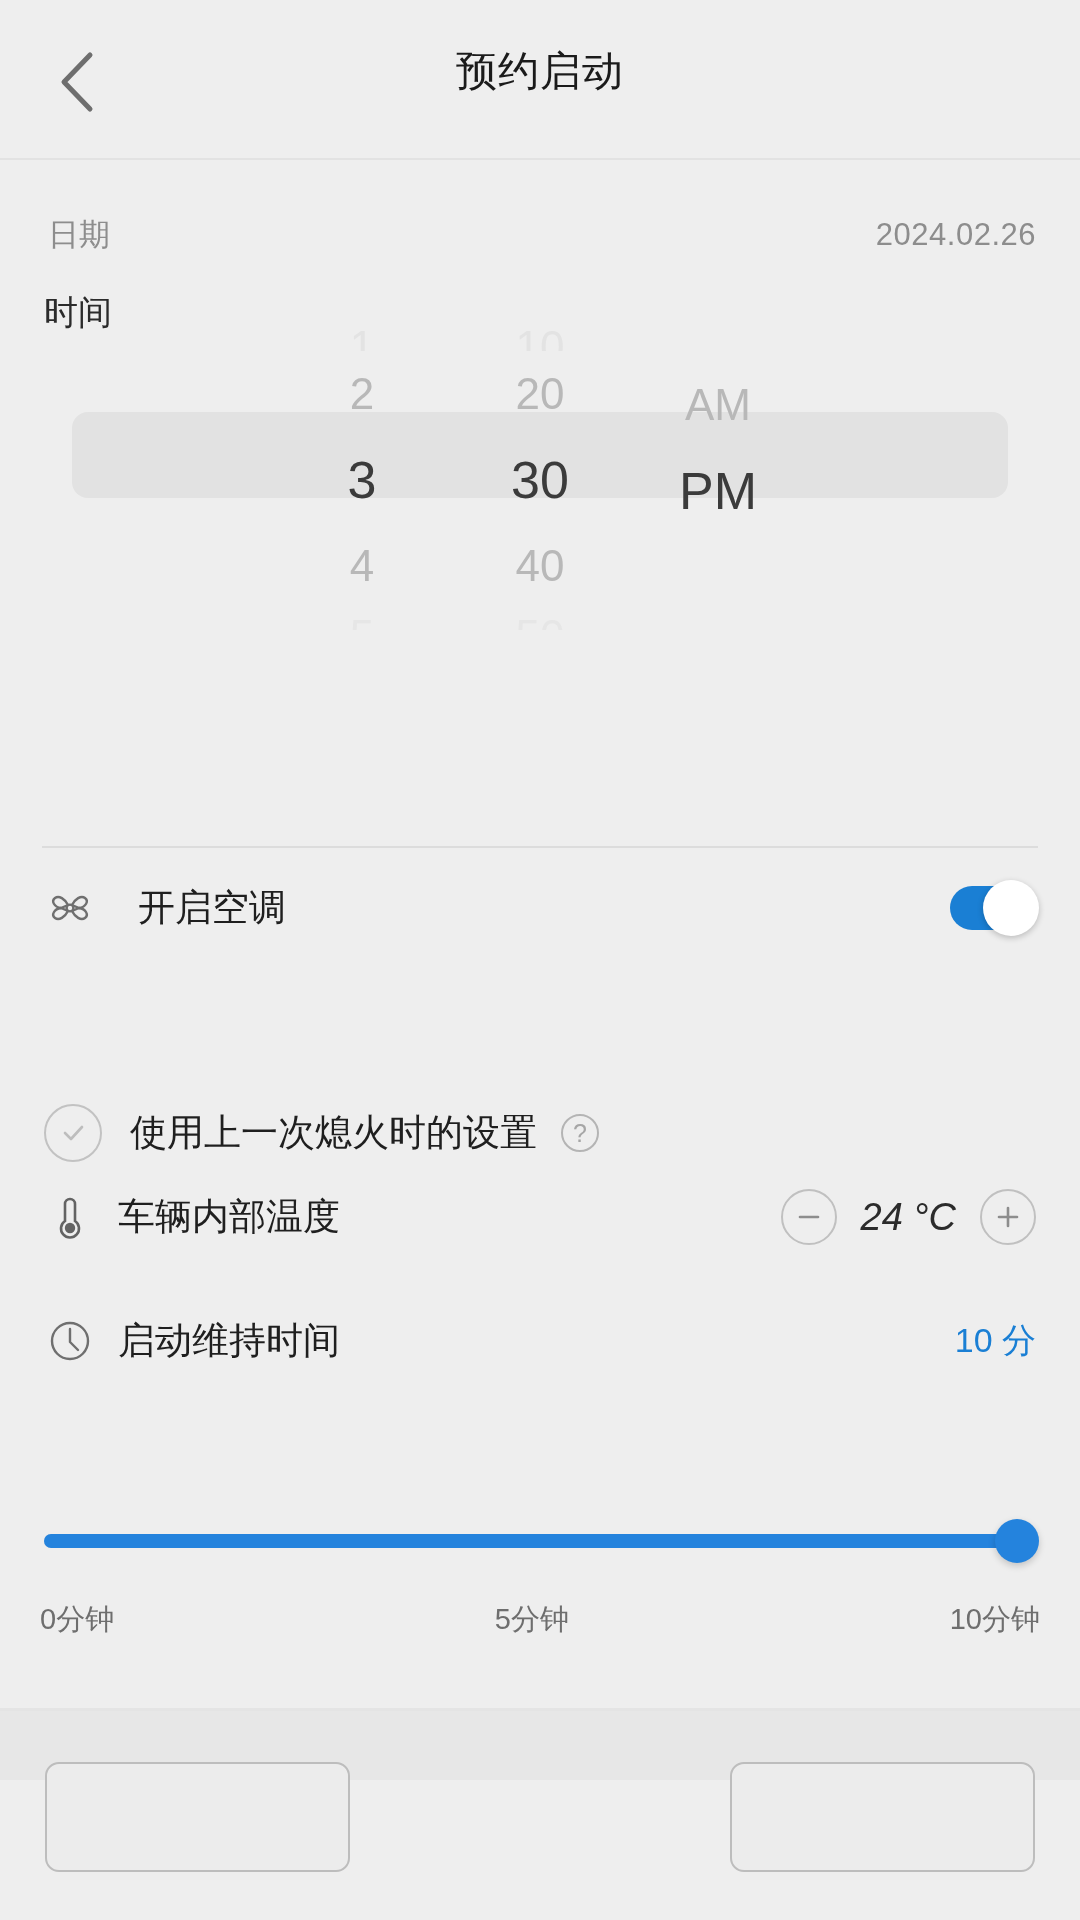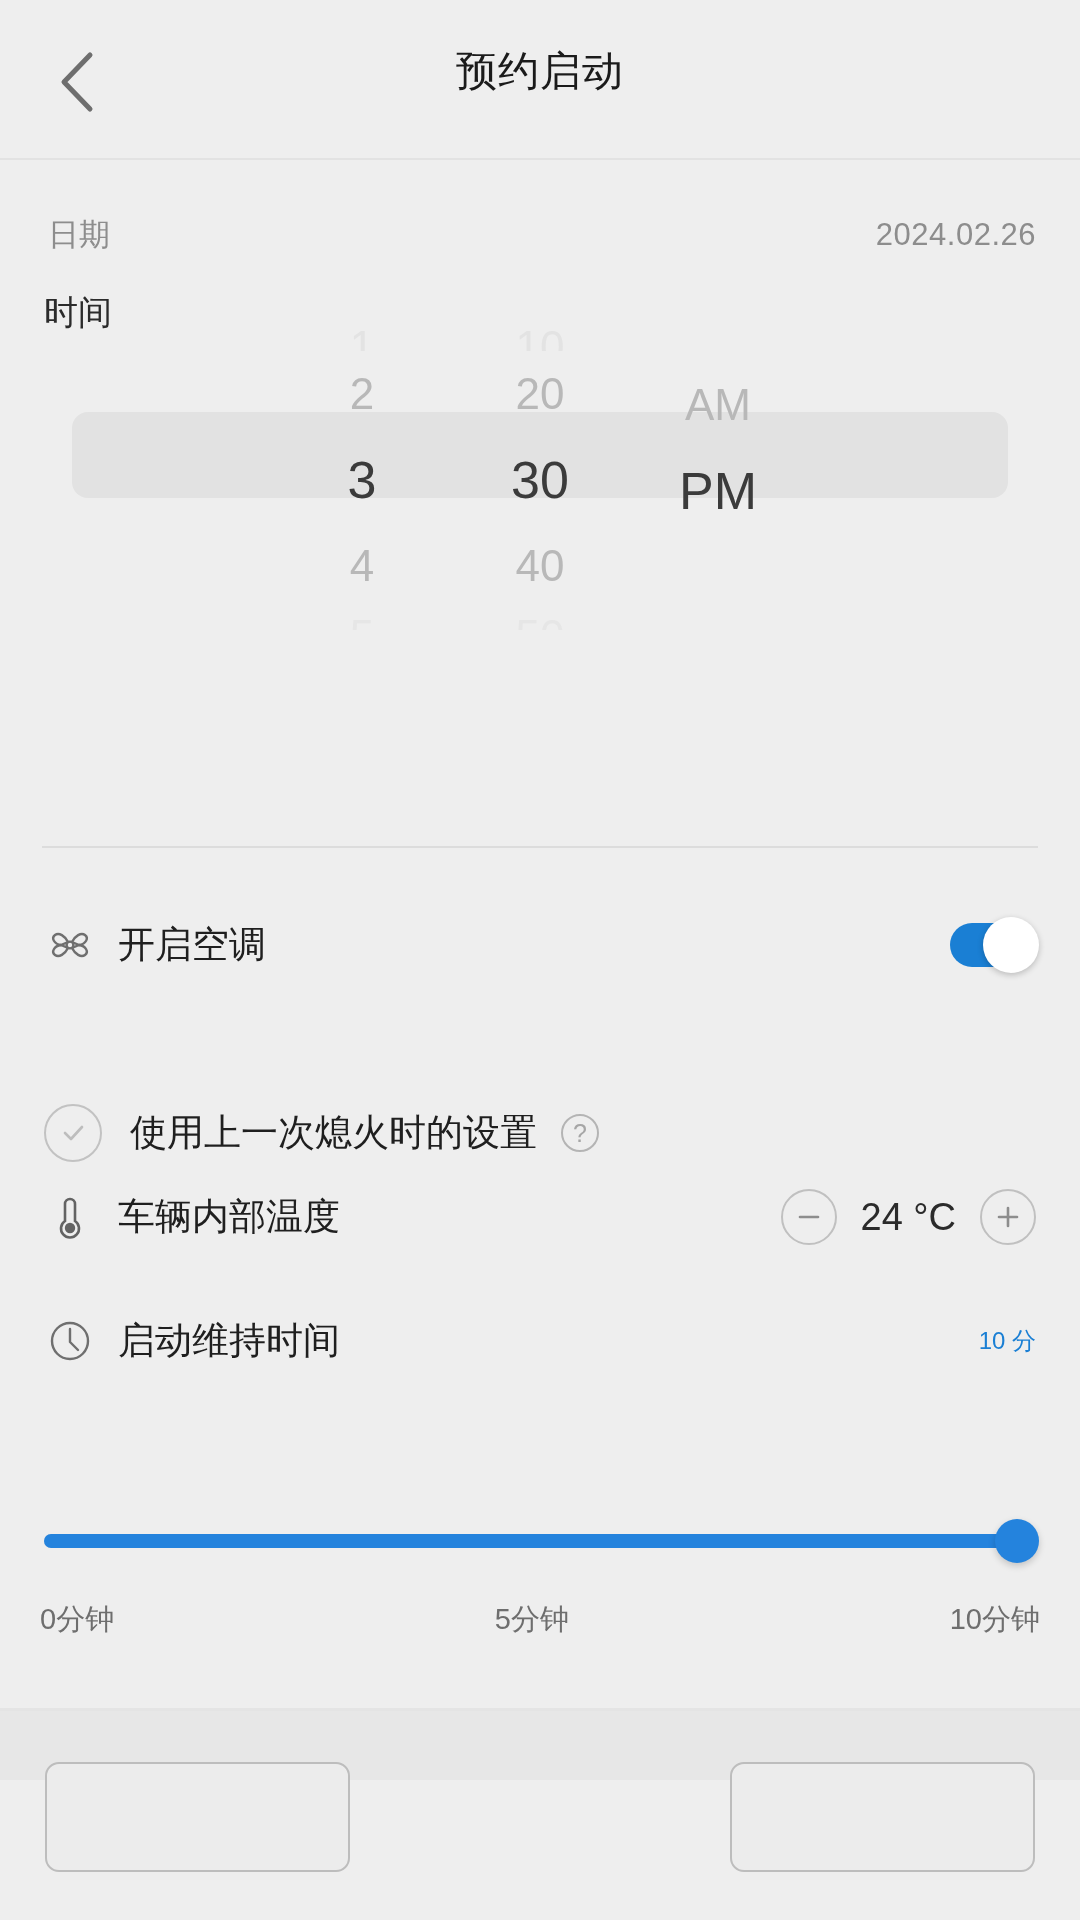--- a/index.html
+++ b/index.html
@@ -87,21 +87,21 @@
     position:absolute; left:42px; right:42px; top:846px;
     height:2px; background:#dcdcdc;
   }
 
   
   .row {
     position:absolute; left:0; right:0;
     padding:0 44px;
     display:flex; align-items:center;
   }
-  .row-ac      { top:900px; height:90px; }
+  .row-ac      { top:863px; height:90px;gap:20px; }
   .row-last    { top:1088px; height:90px; }
   .row-temp    { top:1172px; height:90px;justify-content:center; }
   .row-dur     { top:1296px; height:90px; }
 
   .row-icon {
     width:52px; height:52px;
     display:flex; align-items:center; justify-content:center;
     flex:0 0 auto;
   }
   .row-label {
@@ -149,23 +149,24 @@
   .step-btn {
     width:56px; height:56px; border-radius:50%;
     border:2px solid #c0c0c0;
     display:flex; align-items:center; justify-content:center;
     flex:0 0 auto;
   }
   .step-val {
     font-size:38px; color:#2b2b2b;
     margin:0 24px;
     white-space:nowrap;
-  }
-
-  .dur-value { font-size:24px; color:#1a7fd4; white-space:nowrap; }
+    font-style:italic;
+  }
+
+  .dur-value { font-size:34px; color:#1a7fd4; white-space:nowrap; }
 
   
   .slider-wrap {
     position:absolute; left:44px; right:44px; top:1512px; height:60px;
   }
   .slider-track {
     position:absolute; left:0; right:0; top:22px;
     height:14px; border-radius:7px;
     background:#d4d4d4;
   }

